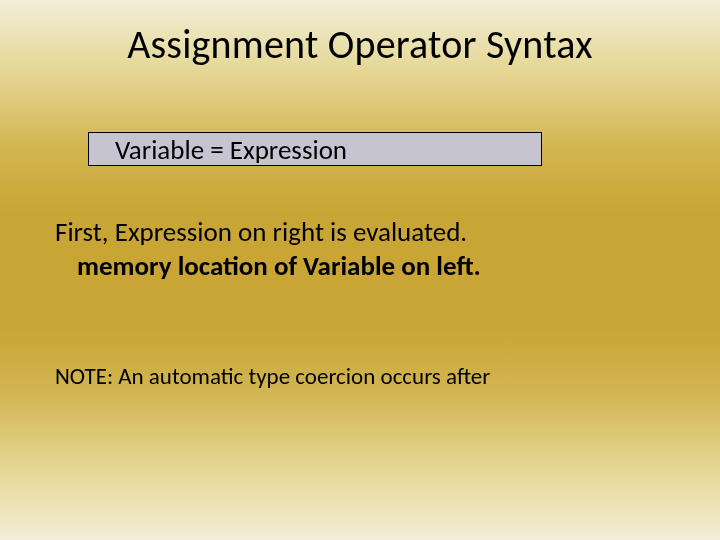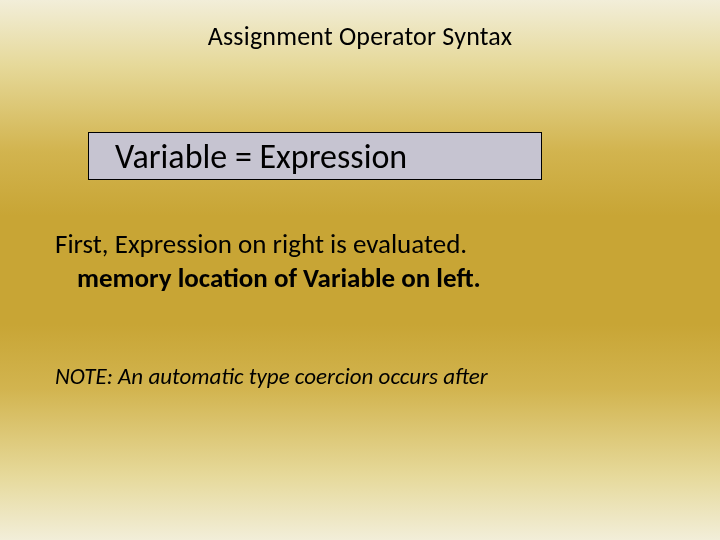--- a/index.html
+++ b/index.html
@@ -25,64 +25,63 @@
     position: relative;
     box-sizing: border-box;
     color: #000;
   }
   .title {
     position: absolute;
     top: 20px;
     left: 0;
     right: 0;
     text-align: center;
-    font-size: 26px;
+    font-size: 40px;
     font-weight: 400;
     letter-spacing: 0.2px;
   }
   .syntax-box {
     position: absolute;
     top: 132px;
     left: 88px;
     width: 454px;
-    height: 48px;
+    height: 34px;
     background: #c6c4d1;
     border: 1.5px solid #000;
     box-sizing: border-box;
     display: flex;
     align-items: center;
     padding-left: 26px;
-    font-size: 34px;
+    font-size: 27px;
   }
   .body1 {
     position: absolute;
     top: 215px;
     left: 55px;
     right: 55px;
     font-size: 27px;
     line-height: 1.25;
-    margin-top: 12px;
   }
   .body1 .line2 {
     display: block;
   }
   .body1 .line3 {
     display: block;
     padding-left: 22px;
     font-weight: bold;
   }
   .note {
     position: absolute;
     top: 362px;
     left: 55px;
     right: 55px;
     font-size: 23px;
     line-height: 1.25;
   }
-  .note .line1 { display: block; font-style: italic; }
+  .note .line1 { display: block; }
   .note .line2 { display: block; padding-left: 38px; }
   .note .line3 { display: block; padding-left: 38px; }
 </style>
 </head>
 <body>
 
 <div class="slide">
 
   <div class="title">Assignment Operator Syntax</div>
 

